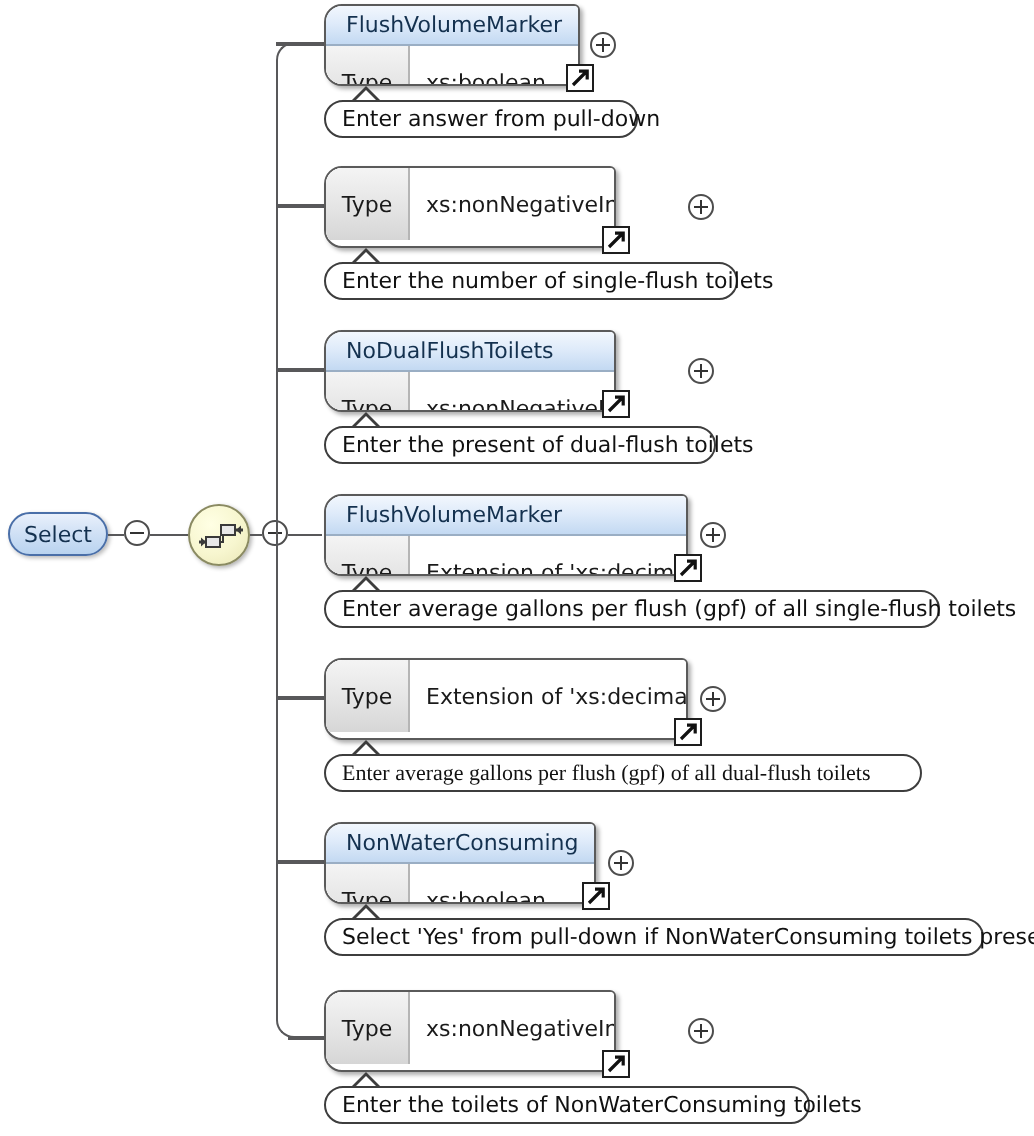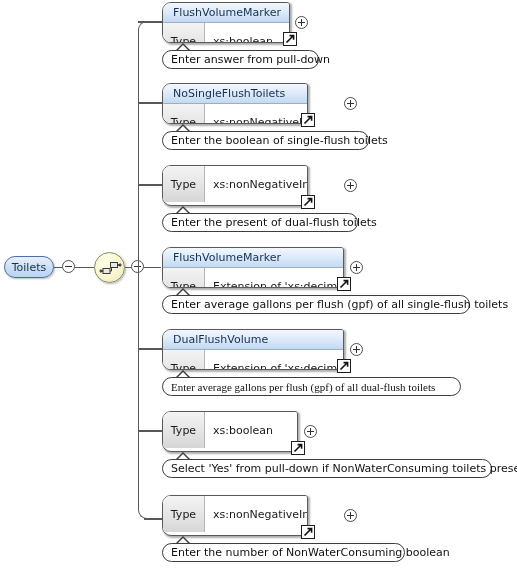--- a/index.html
+++ b/index.html
@@ -121,21 +121,21 @@
     border-right:5px solid transparent;
     border-bottom:5px solid #ffffff;
   }
 </style>
 </head>
 <body>
 
 <div class="canvas">
 
   <div class="root-node">
-    <span>Toilets</span>
+    <span>Select</span>
   </div>
 
   <div class="line hline" style="left:54px;top:266.5px;width:8px;"></div>
   <div class="toggle" style="left:62px;top:260px;"></div>
   <div class="line hline" style="left:75px;top:266.5px;width:19px;"></div>
 
   <div class="seq">
     <svg width="23" height="16" viewBox="0 0 23 16">
       <rect x="4" y="8.5" width="7" height="5" fill="#e8e8e8" stroke="#3a3a3a" stroke-width="1"></rect>
       <rect x="11.5" y="2.5" width="7" height="5" fill="#e8e8e8" stroke="#3a3a3a" stroke-width="1"></rect>
@@ -168,39 +168,39 @@
         </svg>
     </div>
     <div class="toggle plus" style="left:133px;top:14px;"></div>
     <div class="notch" style="left:14px;top:41px;"></div>
     <div class="anno" style="left:0px;top:48px;width:157px;">Enter answer from pull-down</div>
   </div>
 
   <div class="line hline" style="left:138px;top:102px;width:24px;"></div>
   <div class="elem" style="left:162px;top:83px;">
     <div class="ebox" style="width:146px;height:41px;">
-      <div class="ehead">NoSingleFlushToilets</div>
       <div class="erow">
         <div class="etypelabel">Type</div>
         <div class="etypeval">xs:nonNegativeInteger</div>
       </div>
     </div>
     <div class="gotoarrow" style="left:139px;top:30px;">
       <svg width="10" height="10" viewBox="0 0 10 10">
           <path d="M1.5 8.5 L8 2 M4.5 1.6 L8.6 1.6 L8.6 5.7" fill="none" stroke="#111" stroke-width="1.6"></path>
         </svg>
     </div>
     <div class="toggle plus" style="left:182px;top:14px;"></div>
     <div class="notch" style="left:14px;top:41px;"></div>
-    <div class="anno" style="left:0px;top:48px;width:207px;">Enter the boolean of single-flush toilets</div>
+    <div class="anno" style="left:0px;top:48px;width:207px;">Enter the number of single-flush toilets</div>
   </div>
 
   <div class="line hline" style="left:138px;top:184px;width:24px;"></div>
   <div class="elem" style="left:162px;top:165px;">
     <div class="ebox" style="width:146px;height:41px;">
+      <div class="ehead">NoDualFlushToilets</div>
       <div class="erow">
         <div class="etypelabel">Type</div>
         <div class="etypeval">xs:nonNegativeInteger</div>
       </div>
     </div>
     <div class="gotoarrow" style="left:139px;top:30px;">
       <svg width="10" height="10" viewBox="0 0 10 10">
           <path d="M1.5 8.5 L8 2 M4.5 1.6 L8.6 1.6 L8.6 5.7" fill="none" stroke="#111" stroke-width="1.6"></path>
         </svg>
     </div>
@@ -223,39 +223,39 @@
         </svg>
     </div>
     <div class="toggle plus" style="left:188px;top:14px;"></div>
     <div class="notch" style="left:14px;top:41px;"></div>
     <div class="anno" style="left:0px;top:48px;width:308px;">Enter average gallons per flush (gpf) of all single-flush toilets</div>
   </div>
 
   <div class="line hline" style="left:138px;top:348px;width:24px;"></div>
   <div class="elem" style="left:162px;top:329px;">
     <div class="ebox" style="width:182px;height:41px;">
-      <div class="ehead">DualFlushVolume</div>
       <div class="erow">
         <div class="etypelabel">Type</div>
         <div class="etypeval">Extension of 'xs:decimal'</div>
       </div>
     </div>
     <div class="gotoarrow" style="left:175px;top:30px;">
       <svg width="10" height="10" viewBox="0 0 10 10">
           <path d="M1.5 8.5 L8 2 M4.5 1.6 L8.6 1.6 L8.6 5.7" fill="none" stroke="#111" stroke-width="1.6"></path>
         </svg>
     </div>
     <div class="toggle plus" style="left:188px;top:14px;"></div>
     <div class="notch" style="left:14px;top:41px;"></div>
     <div class="anno" style="left:0px;top:48px;width:299px;font-family:Liberation Serif, serif;">Enter average gallons per flush (gpf) of all dual-flush toilets</div>
   </div>
 
   <div class="line hline" style="left:138px;top:430px;width:24px;"></div>
   <div class="elem" style="left:162px;top:411px;">
     <div class="ebox" style="width:136px;height:41px;">
+      <div class="ehead">NonWaterConsuming</div>
       <div class="erow">
         <div class="etypelabel">Type</div>
         <div class="etypeval">xs:boolean</div>
       </div>
     </div>
     <div class="gotoarrow" style="left:129px;top:30px;">
       <svg width="10" height="10" viewBox="0 0 10 10">
           <path d="M1.5 8.5 L8 2 M4.5 1.6 L8.6 1.6 L8.6 5.7" fill="none" stroke="#111" stroke-width="1.6"></path>
         </svg>
     </div>
@@ -272,16 +272,16 @@
         <div class="etypeval">xs:nonNegativeInteger</div>
       </div>
     </div>
     <div class="gotoarrow" style="left:139px;top:30px;">
       <svg width="10" height="10" viewBox="0 0 10 10">
           <path d="M1.5 8.5 L8 2 M4.5 1.6 L8.6 1.6 L8.6 5.7" fill="none" stroke="#111" stroke-width="1.6"></path>
         </svg>
     </div>
     <div class="toggle plus" style="left:182px;top:14px;"></div>
     <div class="notch" style="left:14px;top:41px;"></div>
-    <div class="anno" style="left:0px;top:48px;width:243px;">Enter the number of NonWaterConsuming boolean</div>
+    <div class="anno" style="left:0px;top:48px;width:243px;">Enter the toilets of NonWaterConsuming toilets</div>
   </div>
 
 </div>
 
 </body></html>

